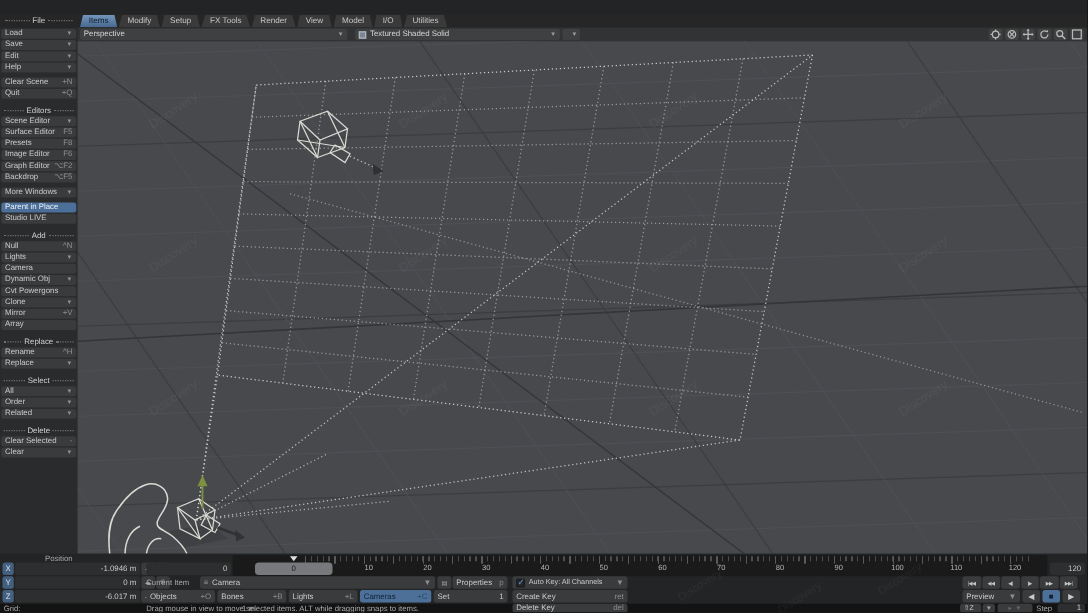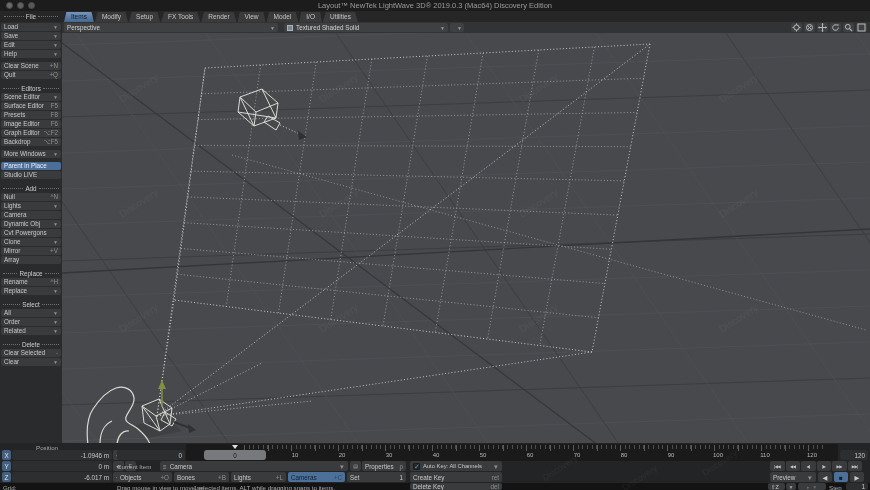--- a/index.html
+++ b/index.html
@@ -78,28 +78,20 @@
         font-size:4.2px;display:flex;align-items:center;justify-content:center;letter-spacing:-0.5px;}
   .check{width:7px;height:7px;background:#26272a;border:1px solid #1a1a1a;border-radius:1px;color:#5f96d8;
          font-size:7px;line-height:6px;text-align:center;margin-right:3px;}
   .wm{position:absolute;color:rgba(255,255,255,0.05);font-size:9px;transform:rotate(-33deg);pointer-events:none;}
 </style>
 </head>
 <body>
 
 <div class="app">
 
-  <div class="titlebar">
-    <div class="traffic">
-      <span class="tl a"></span>
-      <span class="tl b"></span>
-      <span class="tl c"></span>
-    </div>
-    <div class="wtitle">Layout™ NewTek LightWave 3D® 2019.0.3 (Mac64) Discovery Edition</div>
-  </div>
 
   <div class="tabbar">
     <div class="file-tab">
       <span>File</span>
     </div>
     <div class="tabs" id="tabs">
         <div class="tab sel">Items</div>
         <div class="tab">Modify</div>
         <div class="tab">Setup</div>
         <div class="tab">FX Tools</div>

